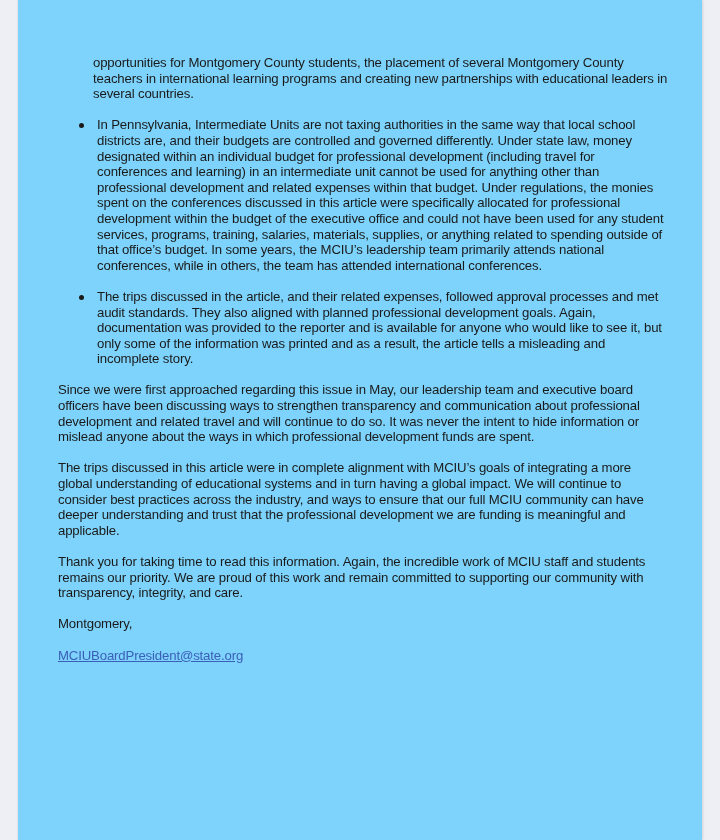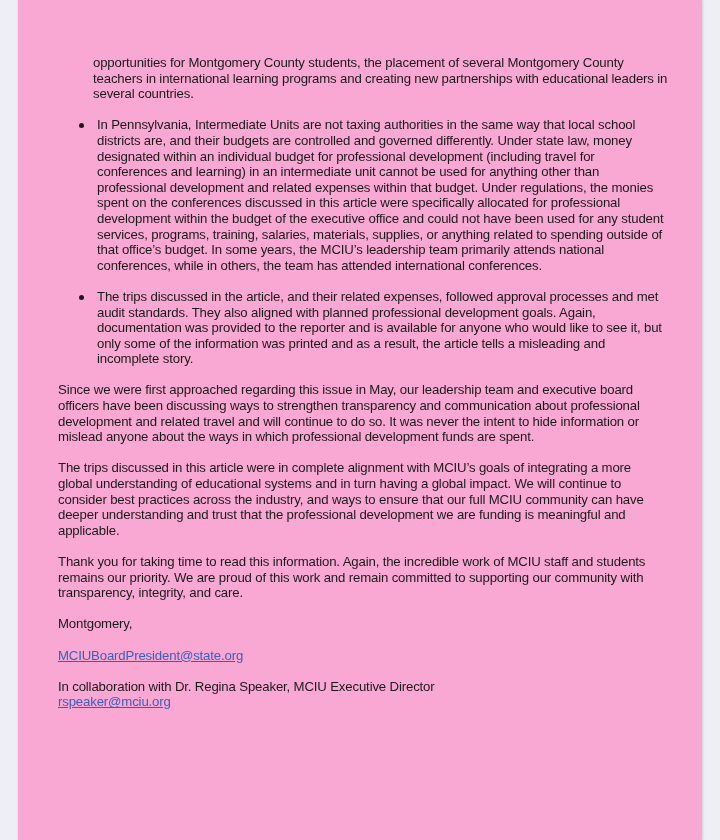--- a/index.html
+++ b/index.html
@@ -4,21 +4,21 @@
   <style>
     html, body { margin: 0; padding: 0; }
     body {
       width: 720px; height: 840px; overflow: hidden;
       background: #eeeef5;
       font-family: "Liberation Sans", sans-serif;
       color: #1a1a1a;
     }
     .page {
       position: absolute; left: 18px; top: 0; width: 684px; height: 840px;
-      background: #f9a8d4;
+      background: #7dd3fc;
       box-shadow: 1px 0 2px rgba(0,0,0,0.12), -1px 0 1px rgba(0,0,0,0.04);
     }
     .content {
       position: absolute; left: 40px; top: 55px; width: 610px;
       font-size: 13.2px; line-height: 15.6px;
       letter-spacing: -0.15px;
     }
     .cont { padding-left: 35px; margin: 0; }
     ul.bullets { list-style: none; margin: 4px; padding: 0; }
     ul.bullets li { position: relative; padding-left: 35px; margin-top: 15.6px; }
@@ -53,19 +53,15 @@
     <p>Since we were first approached regarding this issue in May, our leadership team and executive board officers have been discussing ways to strengthen transparency and communication about professional development and related travel and will continue to do so. It was never the intent to hide information or mislead anyone about the ways in which professional development funds are spent.</p>
     <p>The trips discussed in this article were in complete alignment with MCIU’s goals of integrating a more global understanding of educational systems and in turn having a global impact. We will continue to consider best practices across the industry, and ways to ensure that our full MCIU community can have deeper understanding and trust that the professional development we are funding is meaningful and applicable.</p>
     <p>Thank you for taking time to read this information. Again, the incredible work of MCIU staff and students remains our priority. We are proud of this work and remain committed to supporting our community with transparency, integrity, and care.</p>
 
     <p>Montgomery,</p>
 
     <div style="margin-top:15.6px;">
       <div class="sig-line"><a class="email" href="#">MCIUBoardPresident@state.org</a></div>
     </div>
 
-    <div style="margin-top:15.6px;">
-      <div class="sig-line">In collaboration with Dr. Regina Speaker, MCIU Executive Director</div>
-      <div class="sig-line"><a class="email" href="#">rspeaker@mciu.org</a></div>
-    </div>
 
   </div>
 </div>
 
 </body></html>

